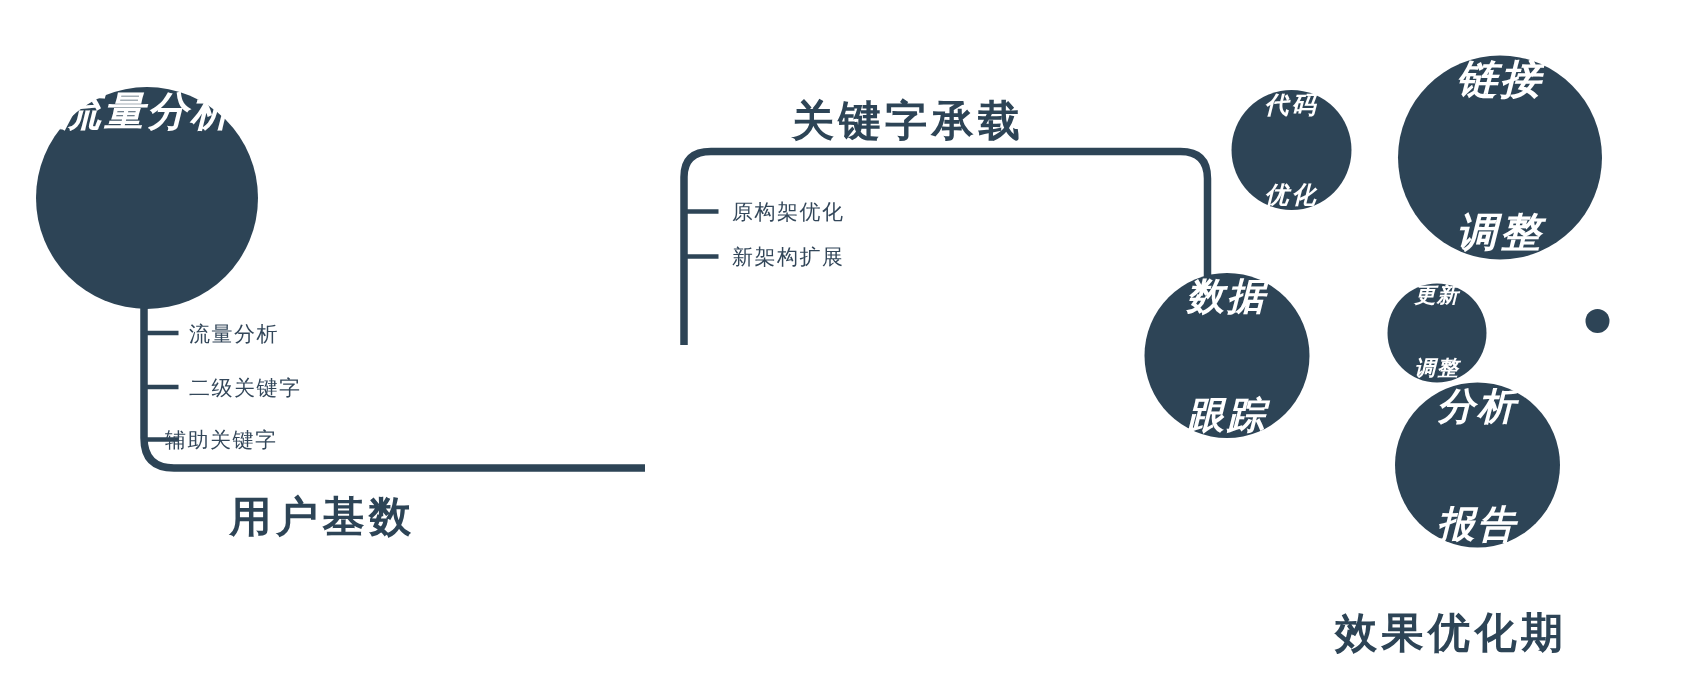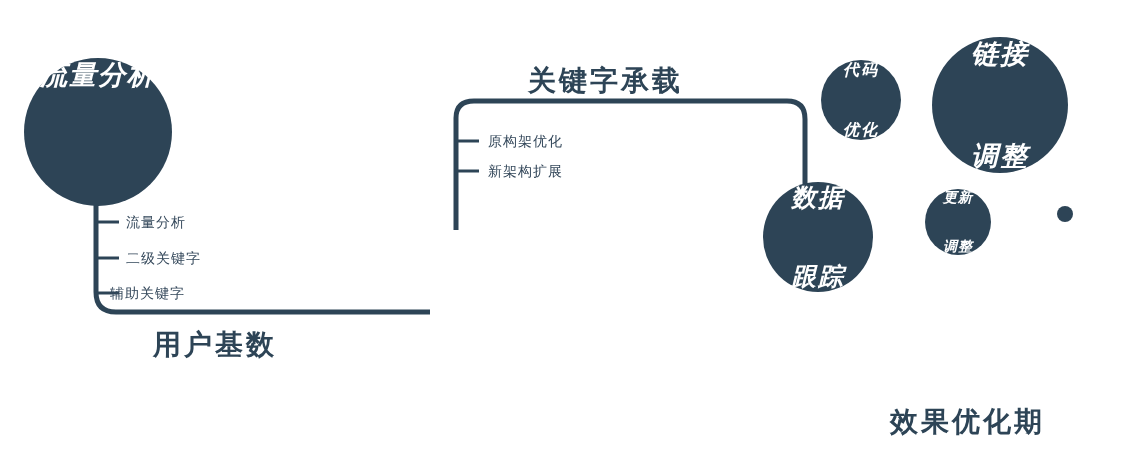--- a/index.html
+++ b/index.html
@@ -52,20 +52,24 @@
     <span>调整</span>
   </div>
 
   <div class="node" style="left:925px;top:189px;width:66px;height:66px;font-size:14px;letter-spacing:1px;">
     <span>更新</span>
     <span>调整</span>
   </div>
 
   <div class="node" style="left:1057px;top:206px;width:16px;height:16px;"></div>
 
+  <div class="node" style="left:930px;top:255px;width:110px;height:110px;font-size:25px;">
+    <span>分析</span>
+    <span>报告</span>
+  </div>
 
   <div class="lbl big" style="left:153px;top:326px;">用户基数</div>
   <div class="lbl big" style="left:528px;top:62px;">关键字承载</div>
   <div class="lbl big" style="left:890px;top:403px;">效果优化期</div>
 
   <div class="lbl small" style="left:126px;top:214px;">流量分析</div>
   <div class="lbl small" style="left:126px;top:250px;">二级关键字</div>
   <div class="lbl small" style="left:110px;top:285px;">辅助关键字</div>
 
   <div class="lbl small" style="left:488px;top:133px;">原构架优化</div>

